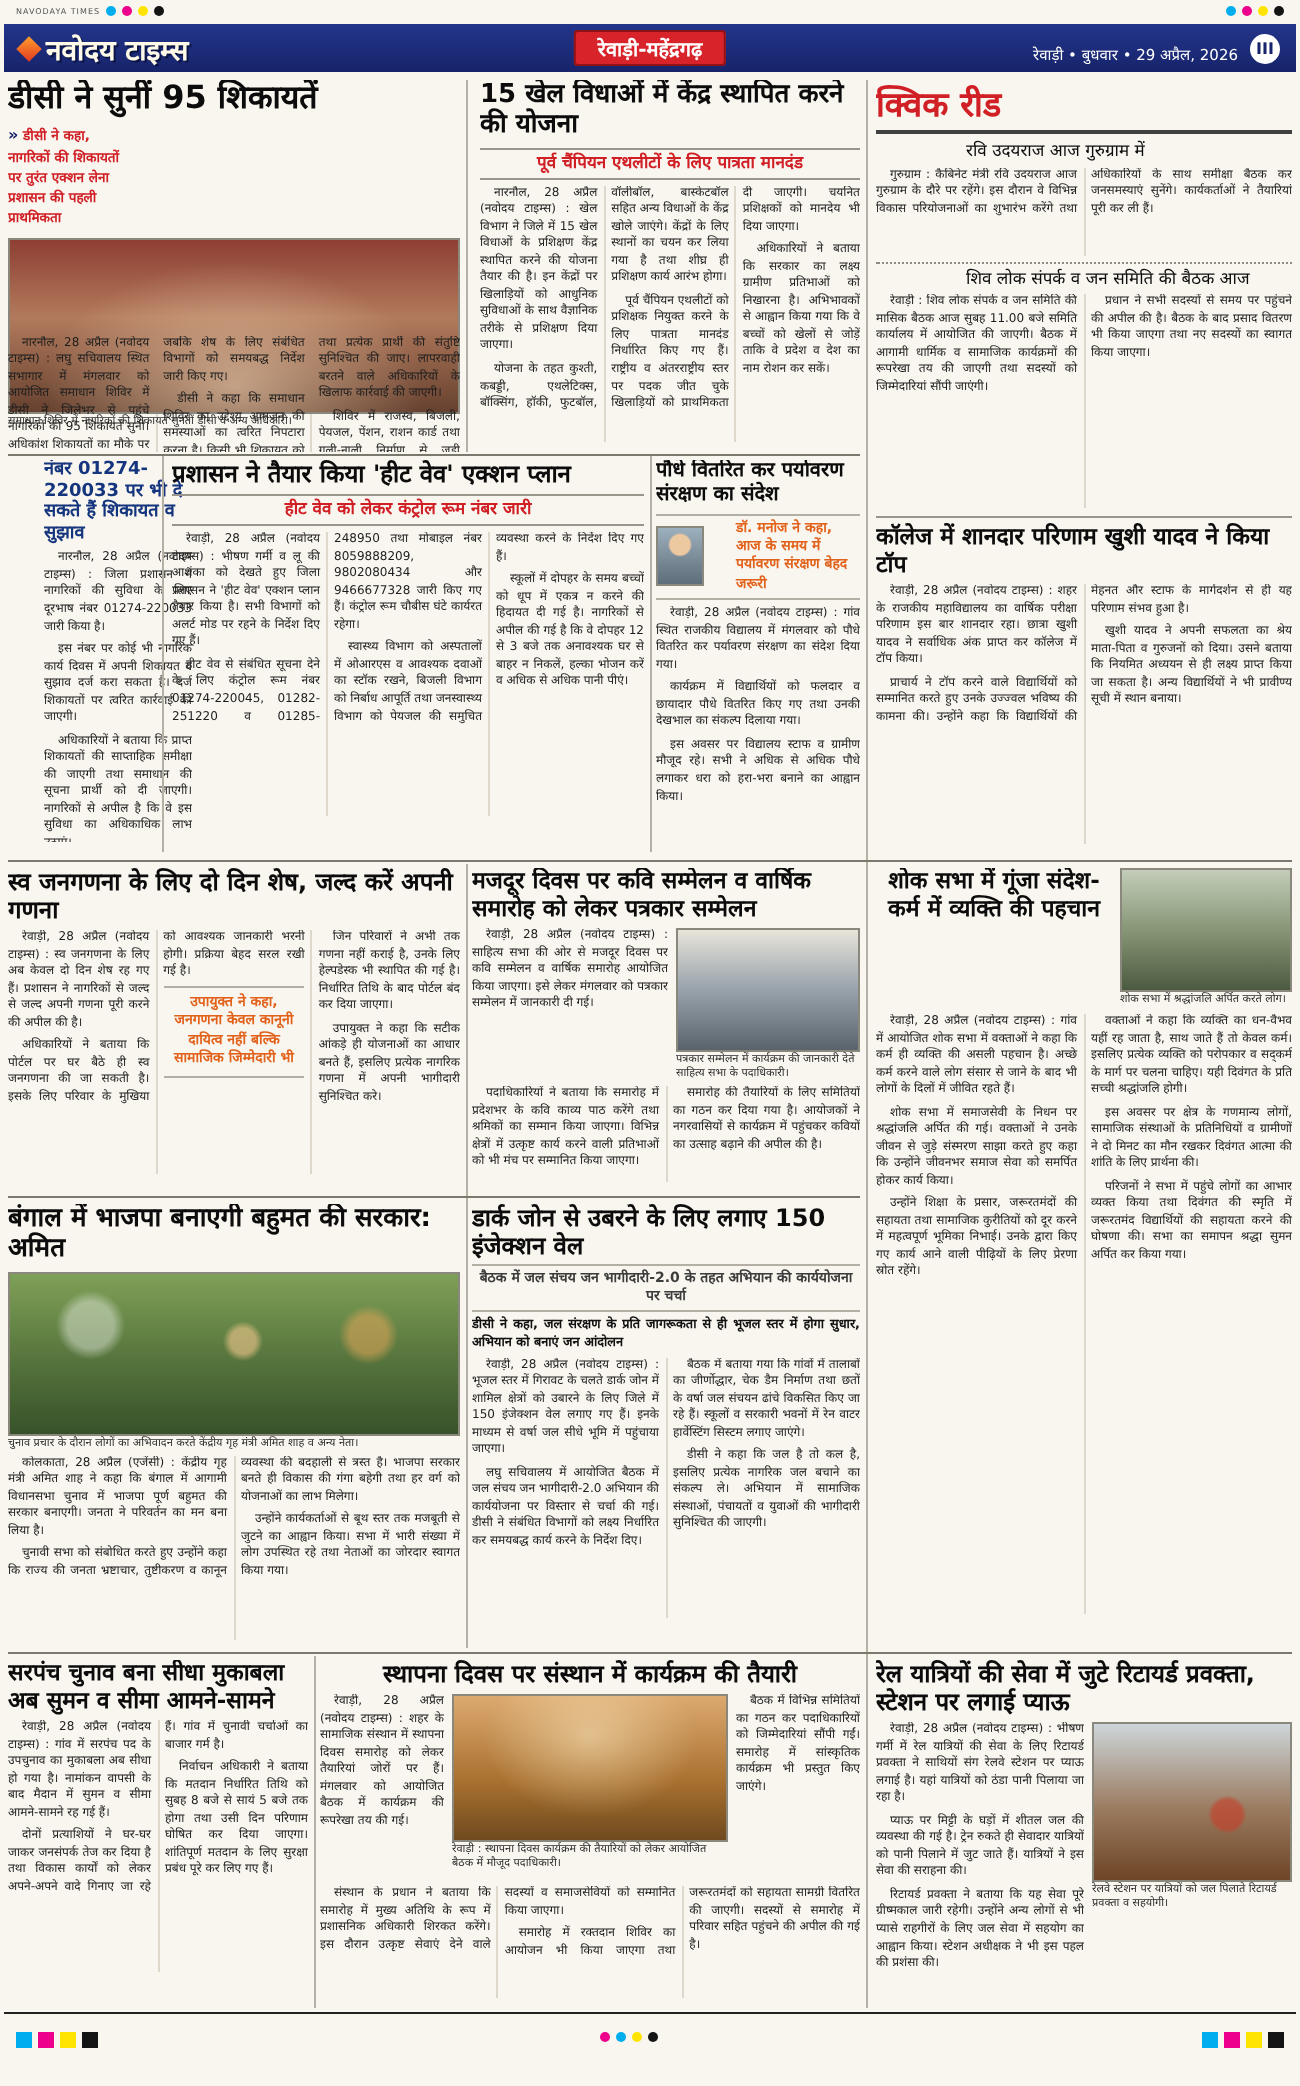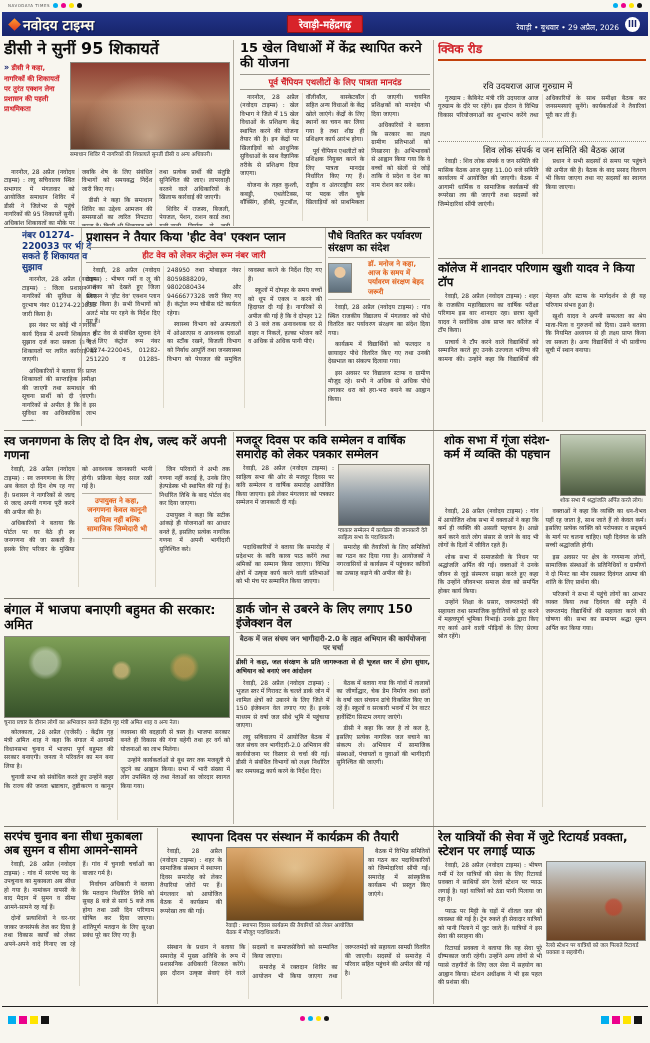--- a/index.html
+++ b/index.html
@@ -43,22 +43,22 @@
   .lead-bold { font-weight:bold; font-size:6.4px; line-height:1.4; color:#111; text-align:justify; margin-bottom:3px; }
   .c2 { column-count:2; column-gap:7px; column-rule:1px solid #ddd8ca; }
   .c3 { column-count:3; column-gap:7px; column-rule:1px solid #ddd8ca; }
   .photo { width:100%; border:1px solid #8a877d; }
   .cap { font-size:5.5px; line-height:1.3; color:#2c2c2c; margin-top:1px; }
   .hl-red { color:#d11f26; font-weight:bold; font-size:6.8px; line-height:1.5; text-align:left; }
   .hl-red .bullet { color:#17246b; font-size:8px; }
   .quote-orange { color:#e2621b; font-weight:bold; font-size:7px; line-height:1.35; text-align:center;
     border-top:1px solid #b3afa4; border-bottom:1px solid #b3afa4; padding:3px 2px; margin:2px 0;
     break-inside:avoid; }
-  .qr-title { color:#d11f26; font-size:12px; font-weight:bold; border-bottom:2px solid #c2410c;
-    padding-bottom:2px; margin-bottom:20px; }
+  .qr-title { color:#d11f26; font-size:17px; font-weight:bold; border-bottom:2px solid #404040;
+    padding-bottom:2px; margin-bottom:4px; }
   .qr-head { font-size:8.5px; font-weight:normal; color:#0c0c0c; margin-bottom:2px; line-height:1.25;margin-left:45px; }
   .qr-sep { border-top:1px dotted #8f8c82; margin:3px 0; }
 
   
   .ph-dc { height:88px; background:radial-gradient(ellipse at 50% 85%, rgba(255,228,195,.55), transparent 60%),
     linear-gradient(180deg,#8e3f33 0%,#b27a5c 45%,#66412f 100%); }
   .ph-bengal { height:82px; background:
     radial-gradient(circle at 18% 32%, rgba(255,255,255,.4) 0 6%, transparent 9%),
     radial-gradient(circle at 52% 42%, rgba(244,200,140,.6) 0 5%, transparent 8%),
     radial-gradient(circle at 80% 38%, rgba(240,170,90,.5) 0 5%, transparent 8%),
@@ -104,21 +104,21 @@
     </div>
     <div class="edition">रेवाड़ी-महेंद्रगढ़</div>
     <div class="mast-right">
       <span class="dateline">रेवाड़ी • बुधवार • 29 अप्रैल, 2026</span>
       <span class="page-circle">III</span>
     </div>
   </div>
 
   <div class="blk" style="left:4px;top:40px;width:226px;height:186px;">
     <div class="headline h16">डीसी ने सुनीं 95 शिकायतें</div>
-    <div style="display:flex;gap:4px;margin-top:3px;height:104px;">
+    <div style="display:flex;gap:4px;margin-top:3px;height:104px;flex-direction:column;">
       <div style="width:62px;flex:0 0 auto;">
         <div class="hl-red">
           <span class="bullet">»</span>
           <span>डीसी ने कहा, नागरिकों की शिकायतों पर तुरंत एक्शन लेना प्रशासन की पहली प्राथमिकता</span>
         </div>
       </div>
       <div style="flex:1;">
         <div class="photo ph-dc"></div>
         <div class="cap">समाधान शिविर में नागरिकों की शिकायतें सुनतीं डीसी व अन्य अधिकारी।</div>
       </div>

